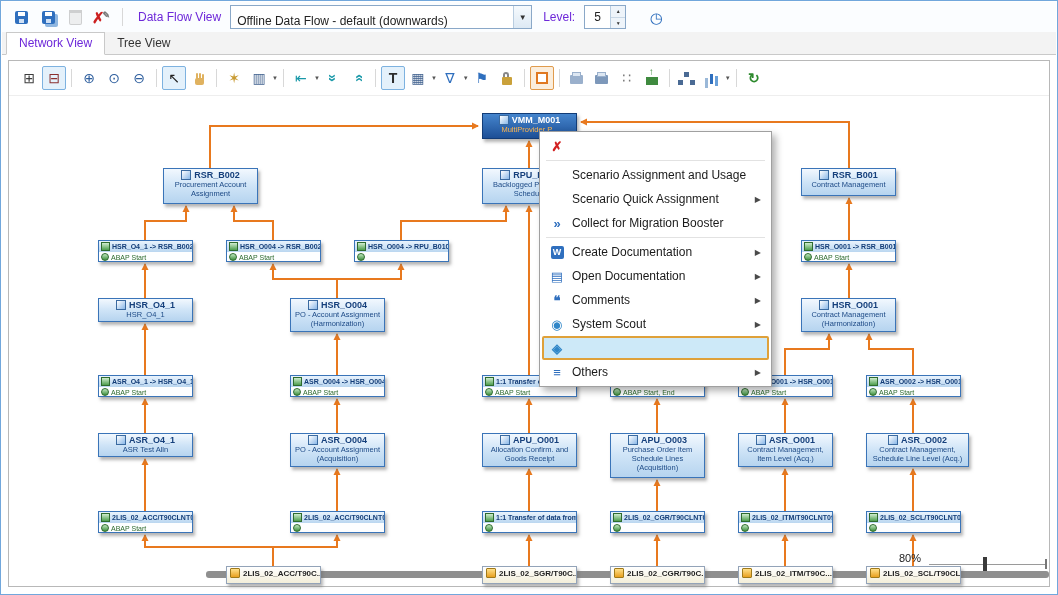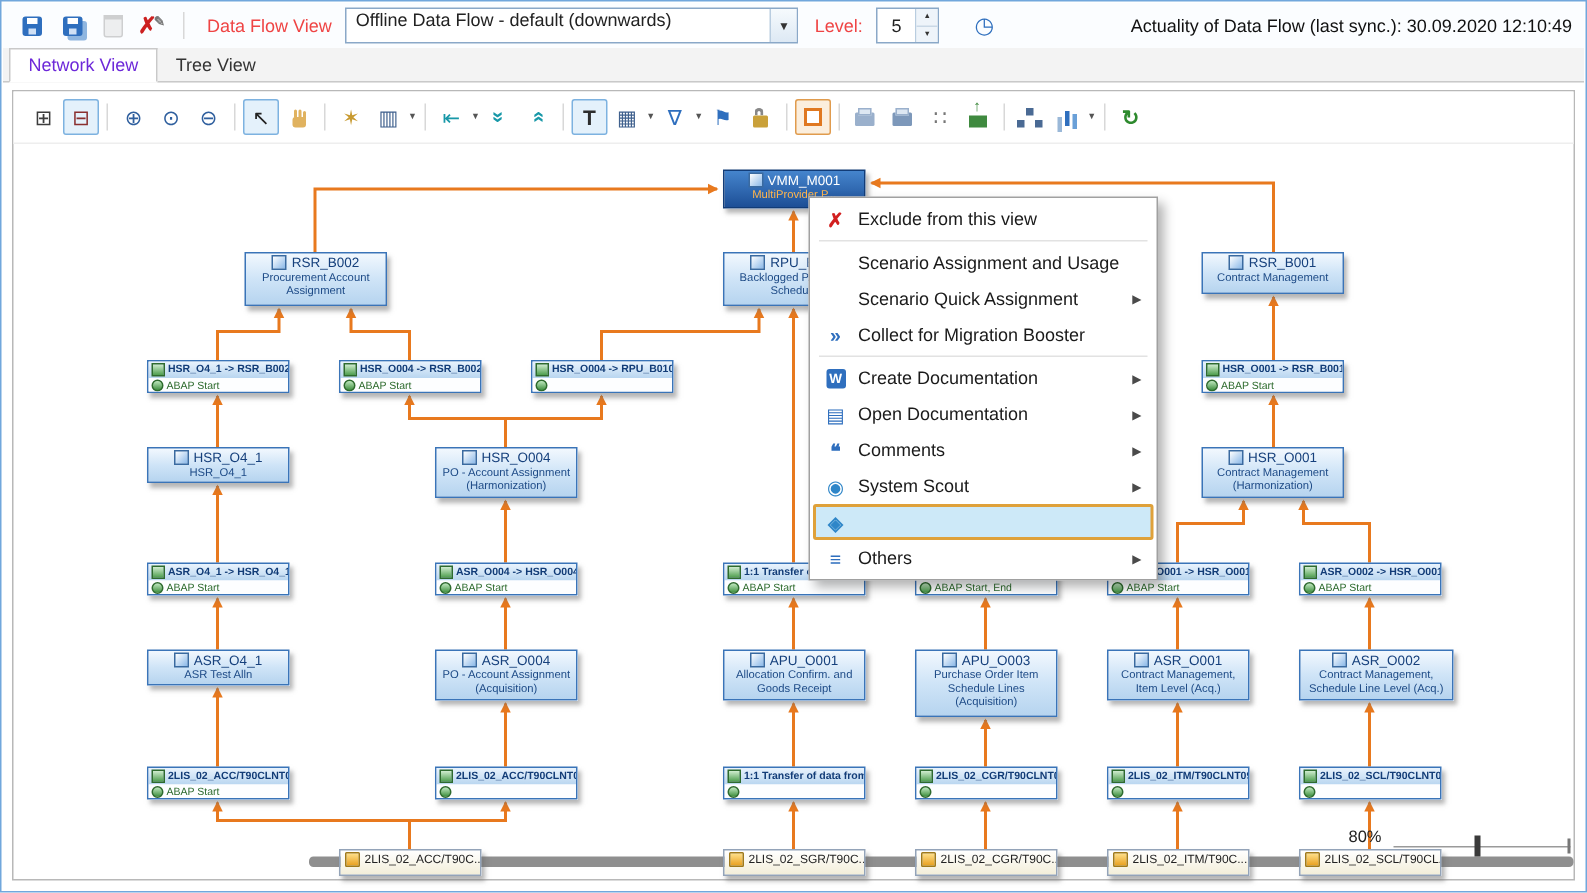--- a/index.html
+++ b/index.html
@@ -5,22 +5,22 @@
   html,body{margin:0;padding:0}
   body{width:1058px;height:595px;position:relative;overflow:hidden;background:#fff;
        border:1px solid #71a7dc;box-sizing:border-box;
        font-family:"Liberation Sans",sans-serif;-webkit-font-smoothing:antialiased}
 
   
   #topbar{position:absolute;left:1px;top:1px;right:1px;height:30px;background:#fbfdff;
           display:flex;align-items:center;gap:5px;padding:0 8px;z-index:6}
   .tbicon{width:22px;height:22px;display:flex;align-items:center;justify-content:center;position:relative}
   .tbicon.disabled{opacity:.45}
-  .tlabel{font-size:12px;color:#ef4444;margin:0 4px 0 6px;white-space:nowrap}
-  .combo{width:300px;height:22px;border:1px solid #8aa8c8;background:#fff;display:flex;align-items:flex-start;font-size:12px;color:#222}
+  .tlabel{font-size:12px;color:#6d28d9;margin:0 4px 0 6px;white-space:nowrap}
+  .combo{width:300px;height:22px;border:1px solid #8aa8c8;background:#fff;display:flex;align-items:flex-end;font-size:12px;color:#222}
   .combo .cval{flex:1;padding-left:6px;white-space:nowrap;overflow:hidden}
   .combo .cbtn{width:17px;height:100%;display:flex;align-items:center;justify-content:center;
                background:linear-gradient(#f6fafd,#dde9f4);border-left:1px solid #b9cde0;font-size:8px;color:#333}
   .spinner{width:40px;height:22px;border:1px solid #8aa8c8;background:#fff;display:flex;align-items:stretch}
   .spinner .sval{flex:1;display:flex;align-items:center;justify-content:center;font-size:12px;color:#222}
   .spinbtns{width:14px;display:flex;flex-direction:column;border-left:1px solid #b9cde0}
   .spinbtns span{flex:1;display:flex;align-items:center;justify-content:center;font-size:5px;color:#333;background:#eef4fa}
   .spinbtns span:first-child{border-bottom:1px solid #c9d8e6}
   .actuality{margin-left:auto;font-size:12px;color:#111;white-space:nowrap}
 
@@ -68,21 +68,21 @@
   .t2dd{font-size:6px;color:#555;margin-left:1px}
 
   
   #edges{position:absolute;left:0;top:0;z-index:2;pointer-events:none}
   #hscroll{position:absolute;left:205px;top:570px;width:843px;height:7px;background:#8f8f8f;border-radius:3px;z-index:2}
   #nodes{position:absolute;left:0;top:0;width:0;height:0;z-index:3}
   .node{position:absolute;box-sizing:border-box;border:1px solid #3a74b8;overflow:hidden;
         box-shadow:2px 3px 3px rgba(110,110,110,.5)}
   .node.provider{background:linear-gradient(180deg,#f2f8fe 0%,#cfe4f7 50%,#b6d4ef 100%);color:#16407c}
   .node.selected{background:linear-gradient(180deg,#4585cd 0%,#1d4f96 100%);border-color:#123c77;color:#fff}
-  .ntitle{display:flex;align-items:flex-start;justify-content:center;gap:3px;font-weight:normal;font-size:9px;padding-top:1px;white-space:nowrap}
+  .ntitle{display:flex;align-items:flex-end;justify-content:center;gap:3px;font-weight:bold;font-size:9px;padding-top:1px;white-space:nowrap}
   .nbody{text-align:center;font-size:7.5px;line-height:9px;padding:0 2px;color:#1d4a86}
   .node.selected .nbody{color:#ffb54d}
   .picon{width:8px;height:8px;background:linear-gradient(135deg,#ffffff,#8ab8e8);border:1px solid #3a6aa0;flex:0 0 auto}
   .trow1{height:11px;display:flex;align-items:center;gap:2px;padding:0 2px;
          background:linear-gradient(180deg,#e9f3fd,#b9d6f0);font-weight:bold;font-size:7px;color:#123c77;white-space:nowrap;overflow:hidden}
   .trow2{height:10px;display:flex;align-items:center;gap:2px;padding:0 2px;background:#fdfeff;font-size:7px;color:#2e6b2e;white-space:nowrap;overflow:hidden}
   .ticon{width:7px;height:7px;background:linear-gradient(#cfeccf,#4e9e4e);border:1px solid #2e6b2e;flex:0 0 auto}
   .gicon{width:6px;height:6px;background:linear-gradient(#bfe8bf,#3f8f3f);border:1px solid #2e6b2e;border-radius:50%;flex:0 0 auto}
   .node.datasource{background:linear-gradient(180deg,#ffffff,#f3eed9);border-color:#93a3b8;color:#222}
   .node.datasource .ntitle{font-size:8px;justify-content:flex-start;padding-left:3px}
@@ -135,21 +135,20 @@
   <div class="spinner">
     <span class="sval">5</span>
     <div class="spinbtns">
       <span>▲</span>
       <span>▼</span>
     </div>
   </div>
   <div class="tbicon" style="margin-left:14px">
       <span class="g-clock">◷</span>
     </div>
-  <span class="actuality">Actuality of Data Flow (last sync.): 30.09.2020 12:10:49</span>
 </div>
 
 <div id="tabstrip">
   <div class="tab active">Network View</div>
   <div class="tab">Tree View</div>
 </div>
 
 <div id="panel"></div>
 
 <div id="toolbar2">
@@ -654,21 +653,20 @@
 <span id="zoomlabel">80%</span>
 <div id="zoomtrack"></div>
 <div id="zoomhandle"></div>
 <div id="zoomtick"></div>
 
 <div id="ctxmenu" style="left: 538px; top: 130px; width: 233px;">
     <div class="mi">
       <span class="micon">
         <span style="color: rgb(210, 32, 32); font-weight: bold;">✗</span>
       </span>
-      <span class="mlabel">Exclude from this view</span>
     </div>
     <div class="msep"></div>
     <div class="mi">
       <span class="micon"></span>
       <span class="mlabel">Scenario Assignment and Usage</span>
     </div>
     <div class="mi">
       <span class="micon"></span>
       <span class="mlabel">Scenario Quick Assignment</span>
       <span class="marrow">▶</span>

